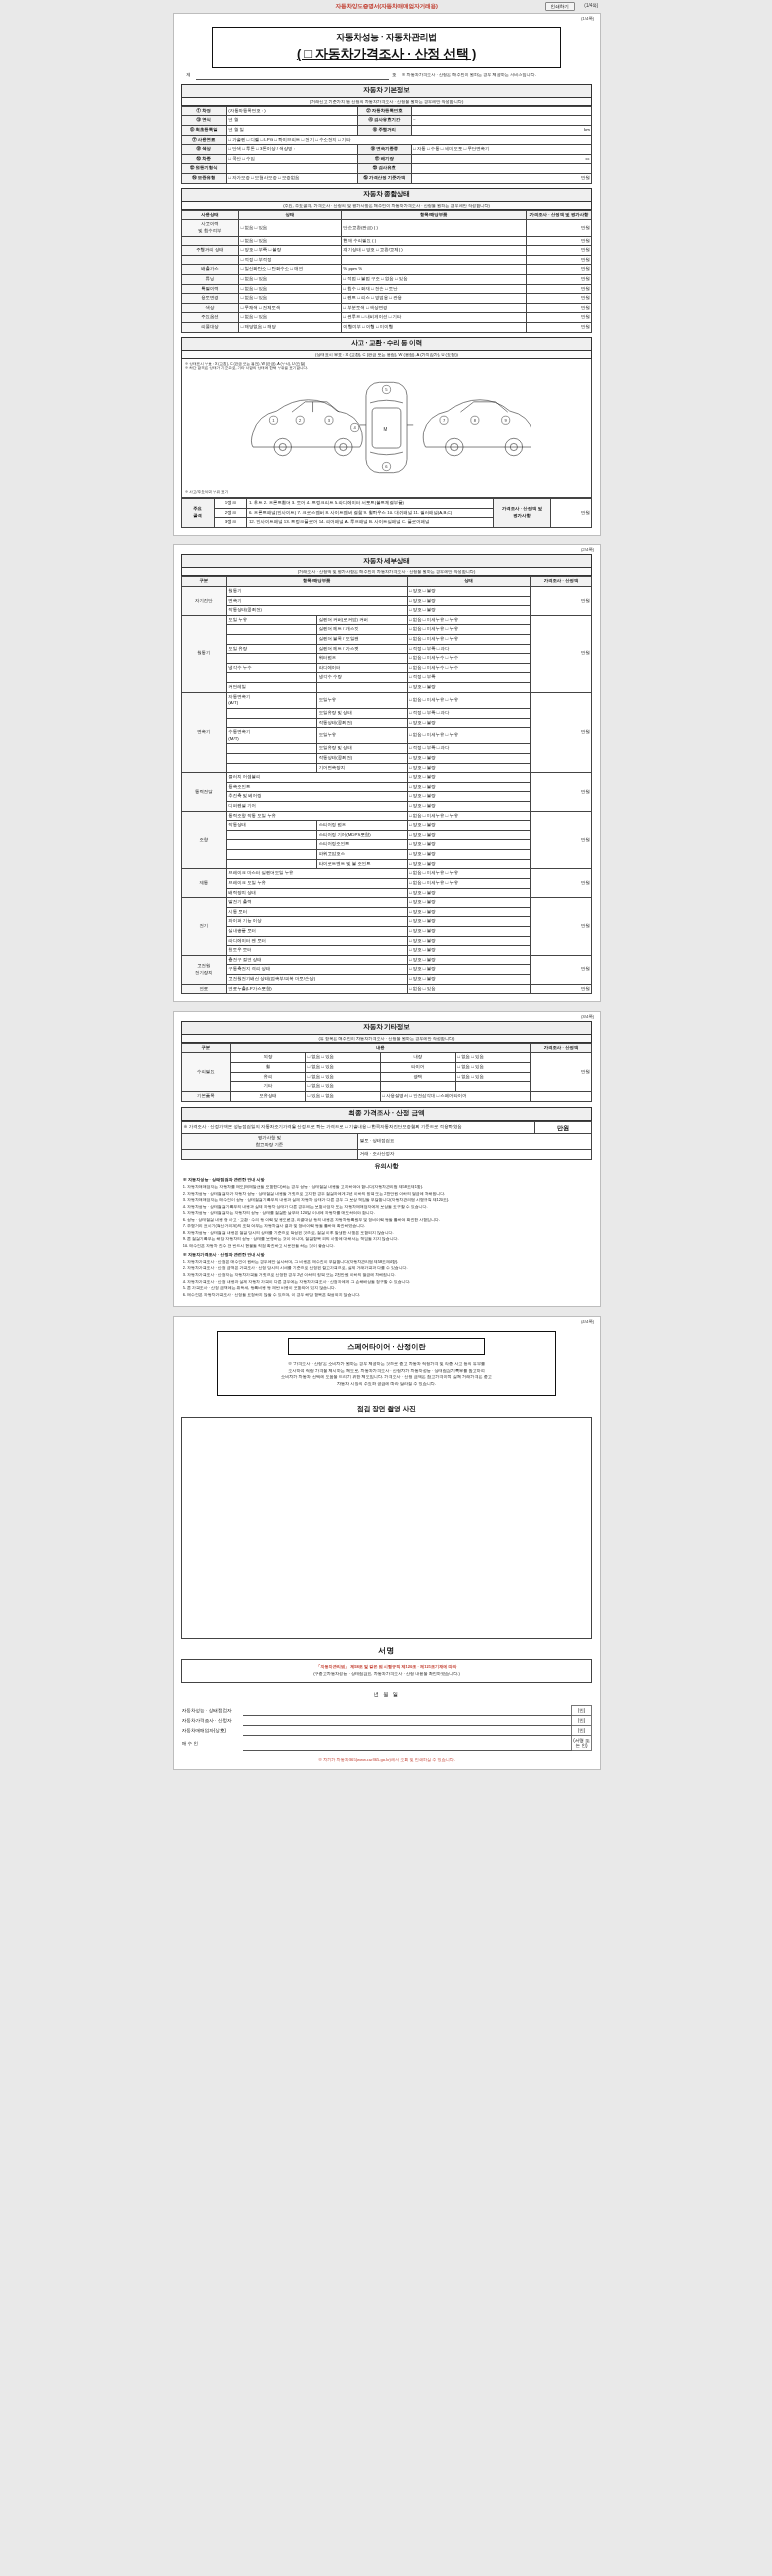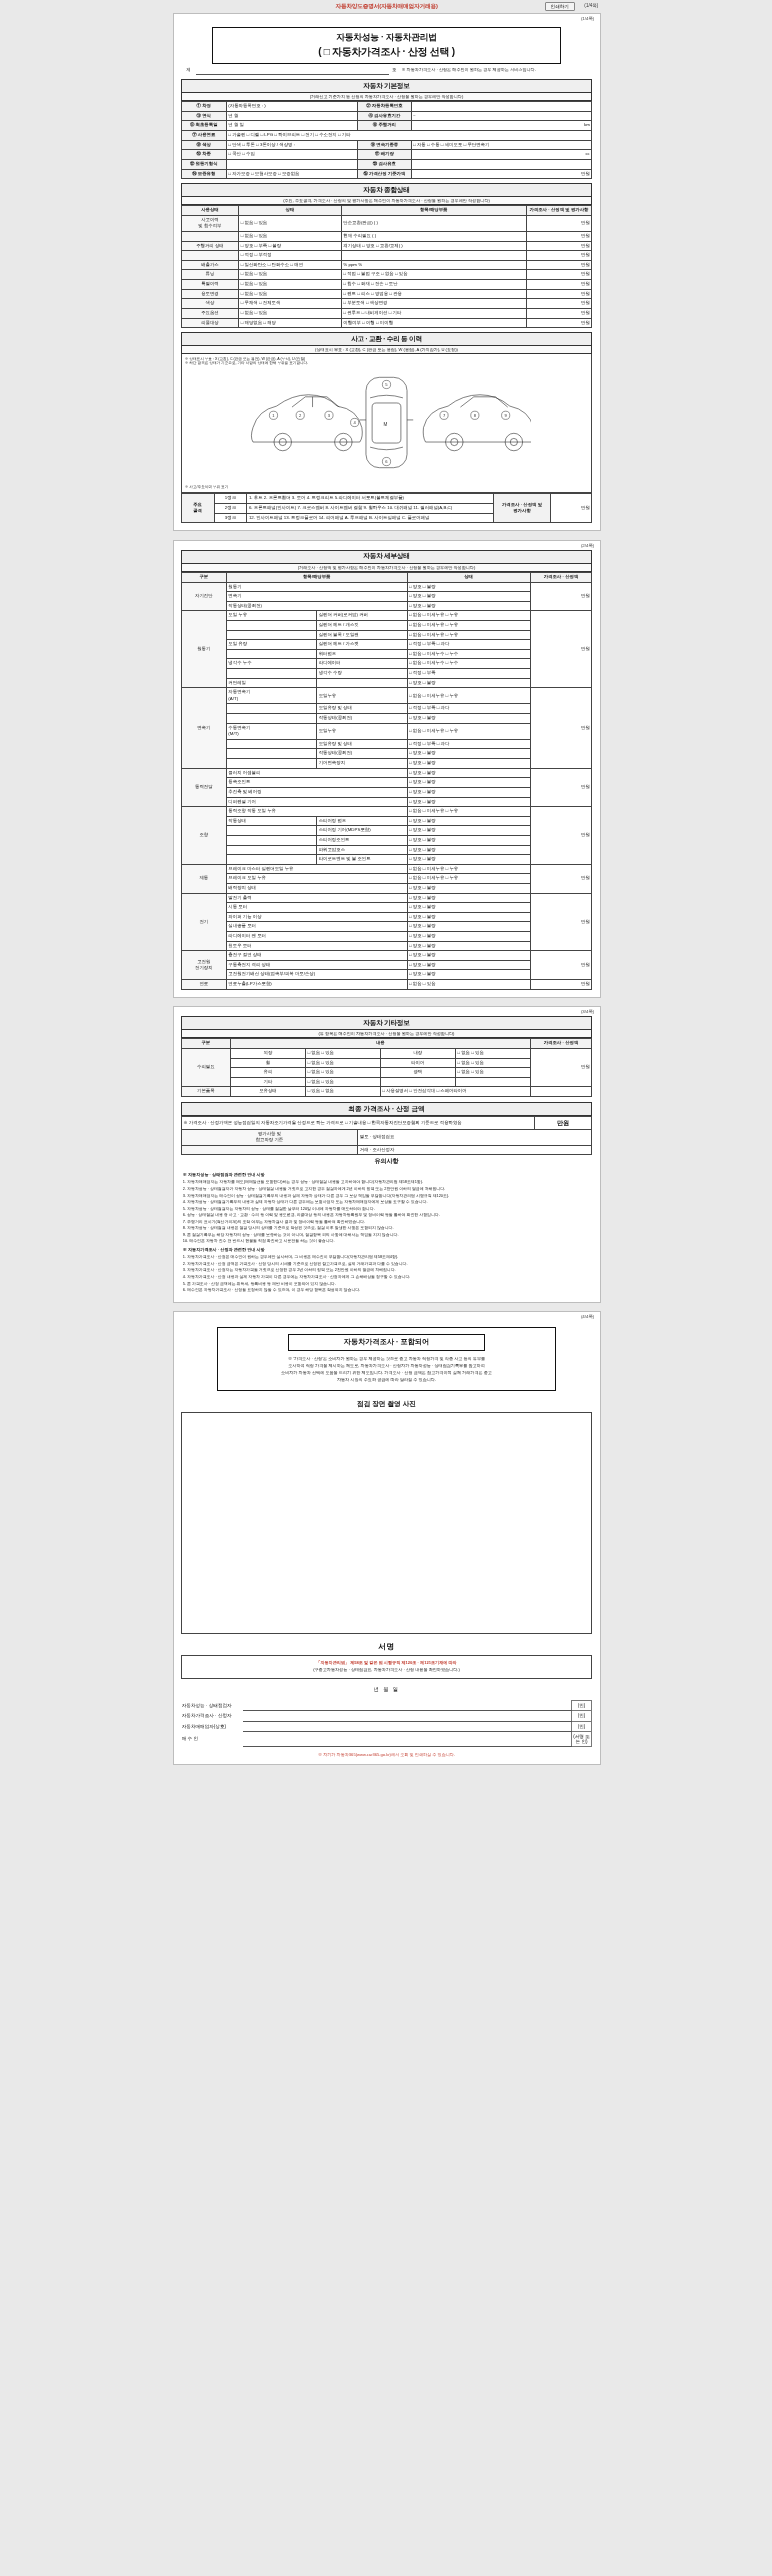--- a/index.html
+++ b/index.html
@@ -24,21 +24,21 @@
   .sheet {
     width:428px; margin:0 auto 8.2px auto; background:#fff;
     border:0.5px solid #bdbdbd; padding:5.2px 7.2px 7.2px 7.2px; position:relative;
   }
   .pagemark { position:absolute; right:5.2px; top:2.1px; font-size:4.4px; color:#444; }
 
   .doc-title {
     text-align:center; font-weight:bold; font-size:8.8px; letter-spacing:-0.3px;
     border:1px solid #111; padding:3.6px 0 3.6px 0; margin:7.2px 31px 2.1px 31px; line-height:1.5;
   }
-  .doc-title .l2 { font-size:10px; }
+  .doc-title .l2 { font-size:13px;text-decoration:underline; }
 
   .sec-title {
     background:#efefef; border:0.5px solid #333; text-align:center; font-weight:bold;
     font-size:6.7px; padding:1.5px 0; margin-top:4.1px; letter-spacing:-0.3px;
   }
   .sec-note { font-size:4.1px; text-align:center; border:0.5px solid #333; border-top:none; padding:1px 0; background:#fafafa; }
 
   table.grid { width:100%; border-collapse:collapse; table-layout:fixed; }
   table.grid td, table.grid th {
     border:0.5px solid #444; padding:1px 1.5px; font-size:4.4px; vertical-align:middle;
@@ -638,21 +638,21 @@
         <p>4. 자동차가격조사 · 산정 내용과 실제 자동차 가격이 다른 경우에는 자동차가격조사 · 산정자에게 그 손해배상을 청구할 수 있습니다.</p>
         <p>5. 본 가격조사 · 산정 금액에는 취득세, 등록비용 등 제반 비용이 포함되어 있지 않습니다.</p>
         <p>6. 매수인은 자동차가격조사 · 산정을 요청하지 않을 수 있으며, 이 경우 해당 항목은 작성되지 않습니다.</p>
       </div>
   </div>
 
   <div class="sheet">
     <div class="pagemark">(4/4쪽)</div>
 
     <div class="stamp-box">
-      <div class="stamp-title">자동차가격조사 · 포함되어</div>
+      <div class="stamp-title">스페어타이어 · 산정이란</div>
       <div class="stamp-text">
         <div>※ '가격조사 · 산정'은 소비자가 원하는 경우 제공하는 것으로 중고 자동차 적정가격 및 각종 사고 등의 유무를</div>
         <div>조사하여 적정 가격을 제시하는 제도로, 자동차가격조사 · 산정자가 자동차성능 · 상태점검기록부를 참고하여</div>
         <div>소비자가 자동차 선택에 도움을 드리기 위한 제도입니다. 가격조사 · 산정 금액은 참고가격이며 실제 거래가격은 중고</div>
         <div>자동차 시장의 수요와 공급에 따라 달라질 수 있습니다.</div>
       </div>
     </div>
 
     <div class="photo-title">점검 장면 촬영 사진</div>
     <div class="photo-area"></div>

